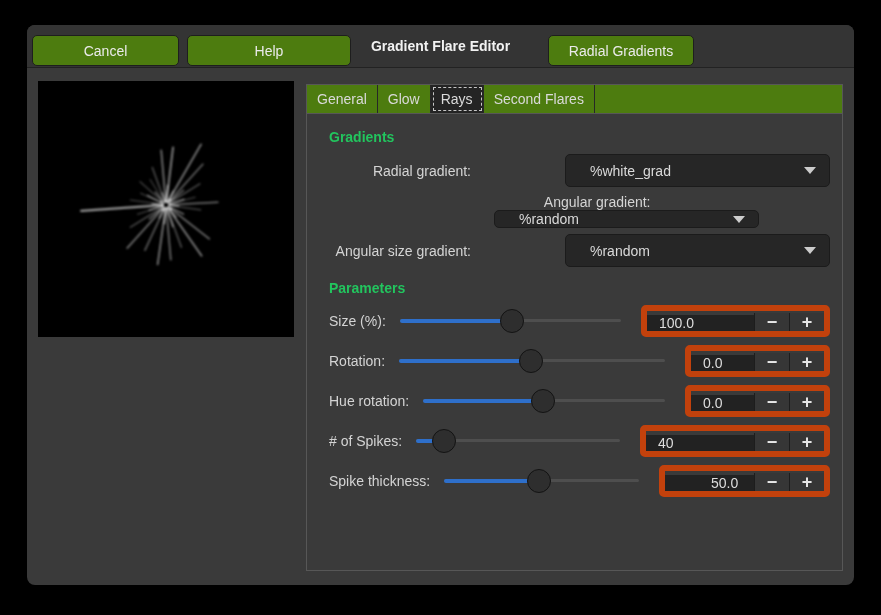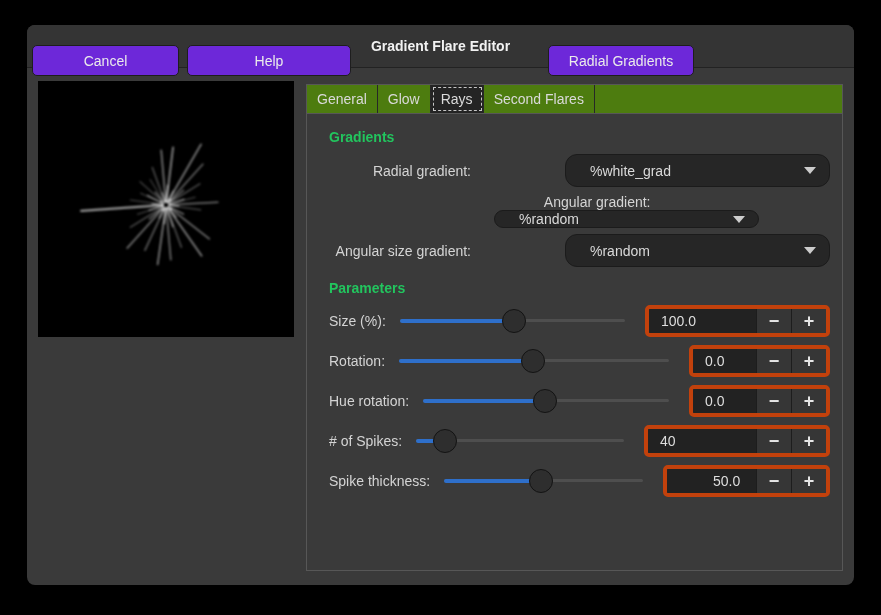--- a/index.html
+++ b/index.html
@@ -18,22 +18,22 @@
   
   .headerbar{
     position:relative; height:43px; background:#343434;
     border-bottom:1px solid #222; border-radius:8px 8px 0 0;
   }
   .hb-title{
     position:absolute; inset:0; display:flex; align-items:center; justify-content:center;
     color:#f2f2f2; font-weight:bold; font-size:14px; pointer-events:none;
   }
   .hb-btn{
-    position:absolute; top:20px; height:31px;
-    background:#6d28d9; border:1px solid #1e1e1e; border-radius:5px;
+    position:absolute; top:10px; height:31px;
+    background:#4d7c0f; border:1px solid #1e1e1e; border-radius:5px;
     color:#ebebeb; font-size:14px;
     display:flex; align-items:center; justify-content:center; cursor:pointer;
   }
   .hb-btn.cancel{ left:5px;   width:147px; }
   .hb-btn.help{   left:160px; width:164px; }
   .hb-btn.rescan{ left:521px; width:146px; }
   .hb-btn.ok{     left:675px; width:148px; border-color:#c9c9c9; }
   
   .content{ position:relative; height:516px; }
   .preview{
@@ -68,21 +68,21 @@
     position:absolute; left:22px; width:501px; height:33px;
     display:flex; align-items:center;
   }
   .grad-row.r0{ top:40px; } .grad-row.r1{ top:80px;flex-direction:column; } .grad-row.r2{ top:120px; }
   .grad-label{
     width:142px; text-align:right; font-size:14px; color:#d4d4d4; white-space:nowrap;
   }
   .combo{
     margin-left:94px; width:265px; height:33px;
     display:flex; align-items:center;
-    background:#262626; border:1px solid #1b1b1b; border-radius:12px;
+    background:#262626; border:1px solid #1b1b1b; border-radius:5px;
     color:#dadada; font-size:14px; padding:0 13px 0 24px; cursor:pointer;
   }
   .combo-label{ flex:1; }
   .combo-arrow{
     width:0; height:0;
     border-left:6px solid transparent; border-right:6px solid transparent;
     border-top:7px solid #cccccc;
   }
   
   .param-row{
@@ -105,22 +105,22 @@
     width:calc(var(--frac) * 100%);
     background:var(--accent,#2e6fca); border-radius:2px;
   }
   .slider .knob{
     position:absolute; top:4px; width:24px; height:24px; border-radius:50%;
     background:#2e2e2e; border:1px solid #131313;
     left:calc(var(--frac) * 100% - 12px);
     cursor:grab;
   }
   .spin-group{
-    display:flex; height:32px; border:4px solid #c2410c; border-radius:5px;
-    overflow:hidden; flex:none;
+    display:flex; height:32px; border:6px solid #c2410c; border-radius:5px;
+    overflow:hidden; flex:none;align-items:flex-end;
   }
   .spin-entry{
     background:#222222; color:#dedede; font-size:14px;
     display:flex; align-items:center; padding-left:12px; cursor:text;
   }
   .ew-107{ width:107px; } .ew-63{ width:63px; } .ew-108{ width:108px; } .ew-89{ width:89px;padding-left:46px; }
   .spin-btn{
     width:35px; background:#363636; border-left:1px solid #1d1d1d;
     color:#e6e6e6; font-size:18px; font-weight:bold;
     display:flex; align-items:center; justify-content:center; cursor:pointer;

